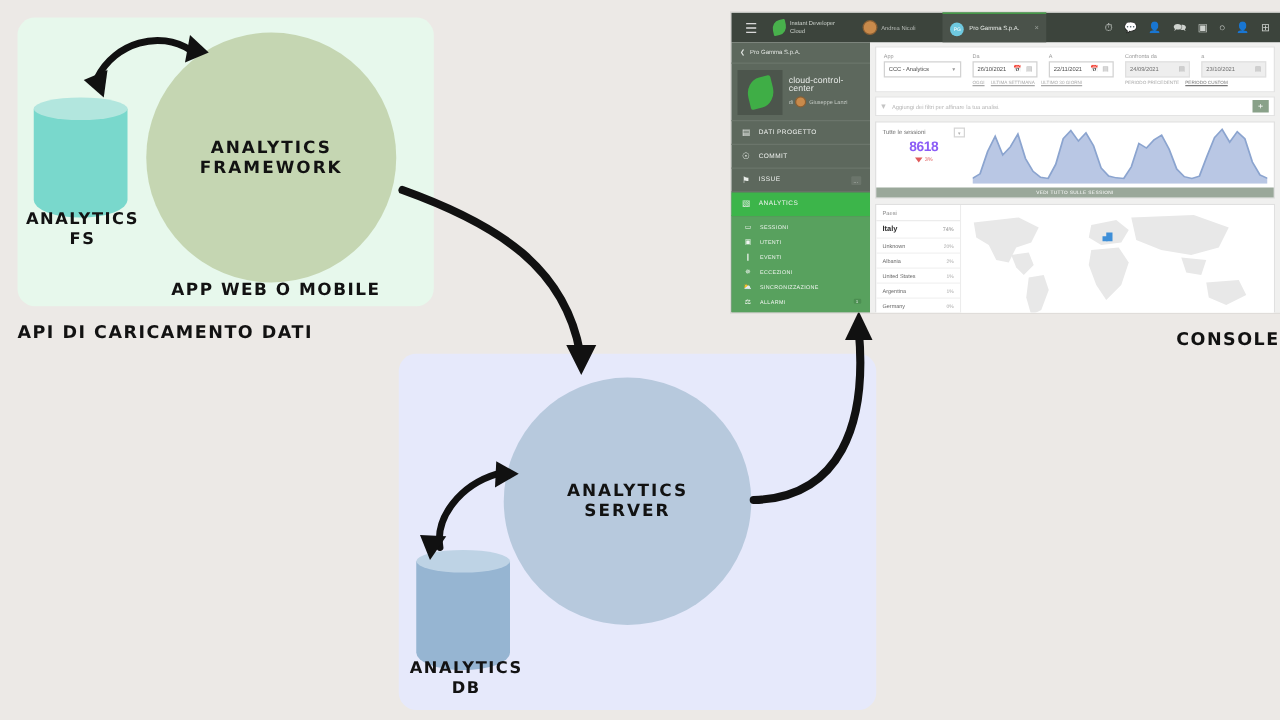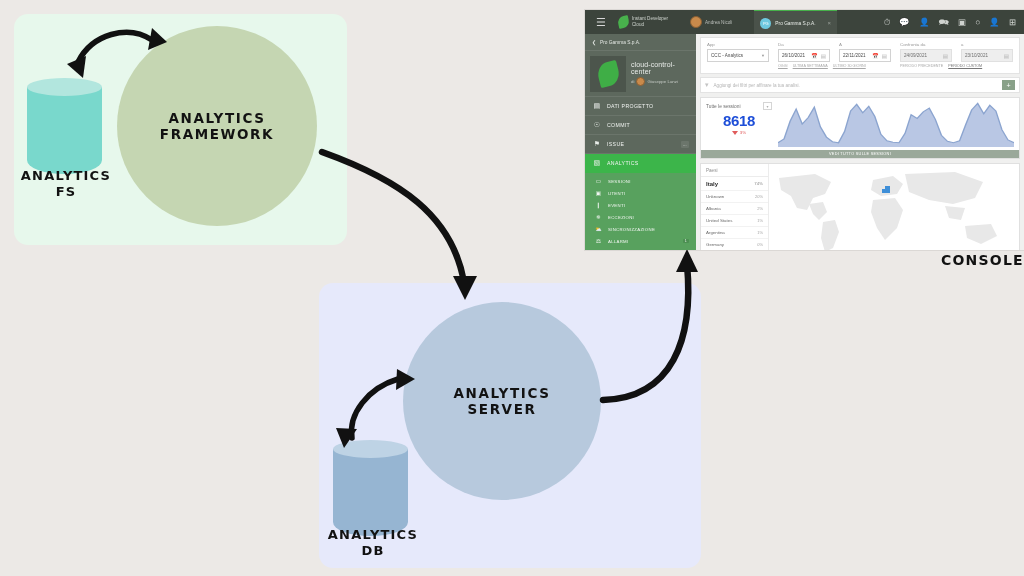--- a/index.html
+++ b/index.html
@@ -97,21 +97,21 @@
   #cyl-db .cyl-body { height: 87px; background: #96b5d2; }
   #cyl-db .cyl-top  { background: #bed3e5; }
 
   
   #lbl-analytics-fs      { left: 19px;  top: 168px; font-size: 13px; text-align: center; width: 94px;}
   #lbl-app-web           { left: 137px; top: 224px; font-size: 13.5px; }
   #lbl-api-caricamento   { left: 14px;  top: 258px; font-size: 14px; }
   #lbl-analytics-db      { left: 327px; top: 527px; font-size: 13px; text-align: center; width: 92px;}
   #lbl-server-prod       { left: 491px; top: 550px; font-size: 13.5px; }
   #lbl-api-estrazione    { left: 690px; top: 384px; font-size: 14px; }
-  #lbl-console           { left: 941px; top: 252px; font-size: 14px; }
+  #lbl-console           { left: 941px; top: 264px; font-size: 14px; }
 
   
   #arrows {
     position: absolute;
     left: 0; top: 0;
     width: 1024px; height: 576px;
     pointer-events: none;
   }
 
   
@@ -307,21 +307,21 @@
     display: flex; flex-direction: column;
   }
   .sess-title-row { display: flex; align-items: center; }
   .sess-title { font-size: 4.8px; color: #6e6e6e; }
   .sess-menu {
     margin-left: auto; width: 7px; height: 6px;
     border: 1px solid #d5d5d5; color: #b0b0b0;
     font-size: 4px; display: flex; align-items: center; justify-content: center;
   }
   .sess-value {
-    font-size: 15px; font-weight: 700; color: #1d4ed8;
+    font-size: 11px; font-weight: 700; color: #8b5cf6;
     text-align: center; margin-top: 2px; letter-spacing: -.3px;
   }
   .sess-delta {
     display: flex; align-items: center; justify-content: center; gap: 2px;
     font-size: 4.4px; color: #e05b5b; margin-top: 1px;
   }
   .sess-delta .tri {
     width: 0; height: 0;
     border-left: 3px solid transparent; border-right: 3px solid transparent;
     border-top: 4px solid #e05b5b;
@@ -387,20 +387,22 @@
     <path d="M 352 438 C 348 414 368 388 398 379" fill="none" stroke="#111" stroke-width="5.5" stroke-linecap="round"></path>
     <polygon points="397,369 415,379 396,390" fill="#111"></polygon>
     <polygon points="344,448 336,428 357,429" fill="#111"></polygon>
 
     <path d="M 603 400 C 672 398 694 340 687 264" fill="none" stroke="#111" stroke-width="6.5" stroke-linecap="round"></path>
     <polygon points="676,272 698,272 687,249" fill="#111"></polygon>
   </svg>
 
   <div class="hand" id="lbl-analytics-fs">ANALYTICS
 FS</div>
+  <div class="hand" id="lbl-app-web">APP WEB O MOBILE</div>
+  <div class="hand" id="lbl-api-caricamento">API DI CARICAMENTO DATI</div>
   <div class="hand" id="lbl-analytics-db">ANALYTICS
 DB</div>
   <div class="hand" id="lbl-console">CONSOLE</div>
 
   <div id="console-shot">
 
     <div id="console-topbar">
       <div class="tb-hamburger">☰</div>
       <div class="tb-brand">
         <div class="leaf"></div>

